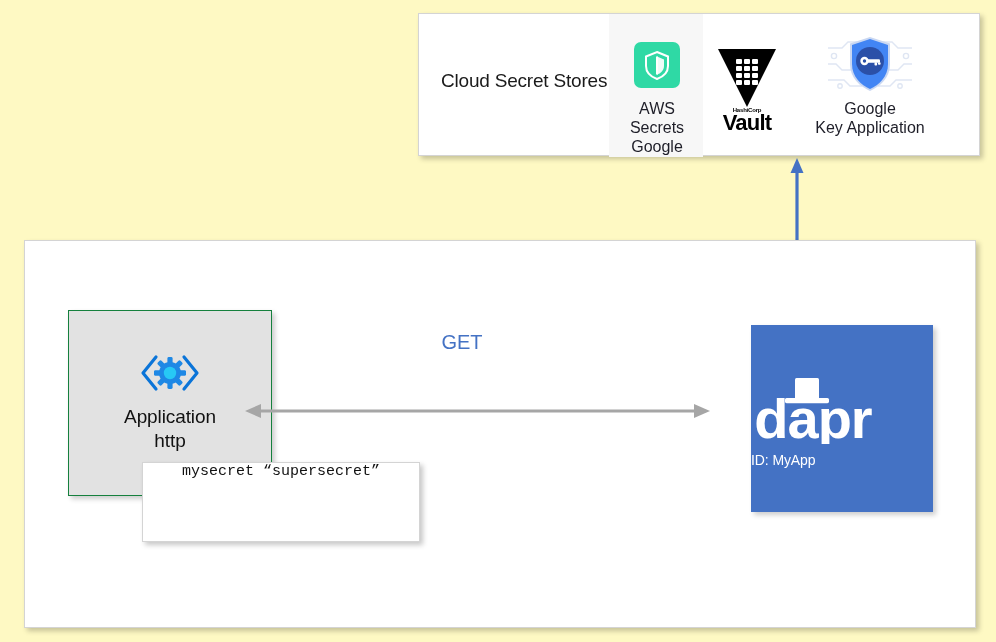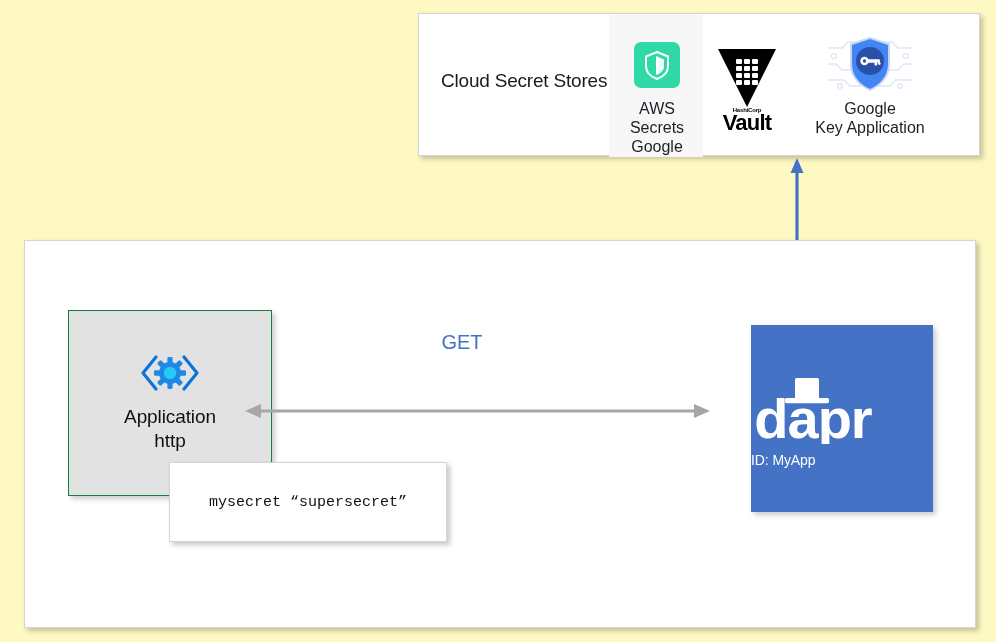--- a/index.html
+++ b/index.html
@@ -225,26 +225,25 @@
   #v-arrow {
     position: absolute;
     left: 782px;
     top: 158px;
     width: 30px;
     height: 170px;
   }
 
   
   #secret-box {
-    left: 169px;
+    left: 142px;
     top: 462px;
     width: 278px;
     height: 80px;
     display: flex;
-    align-items: center;
     justify-content: center;
   }
   #secret-text {
     font-family: "Liberation Mono", "DejaVu Sans Mono", monospace;
     font-size: 15px;
     color: #111111;
     white-space: nowrap;
   }
 </style>
 </head>

